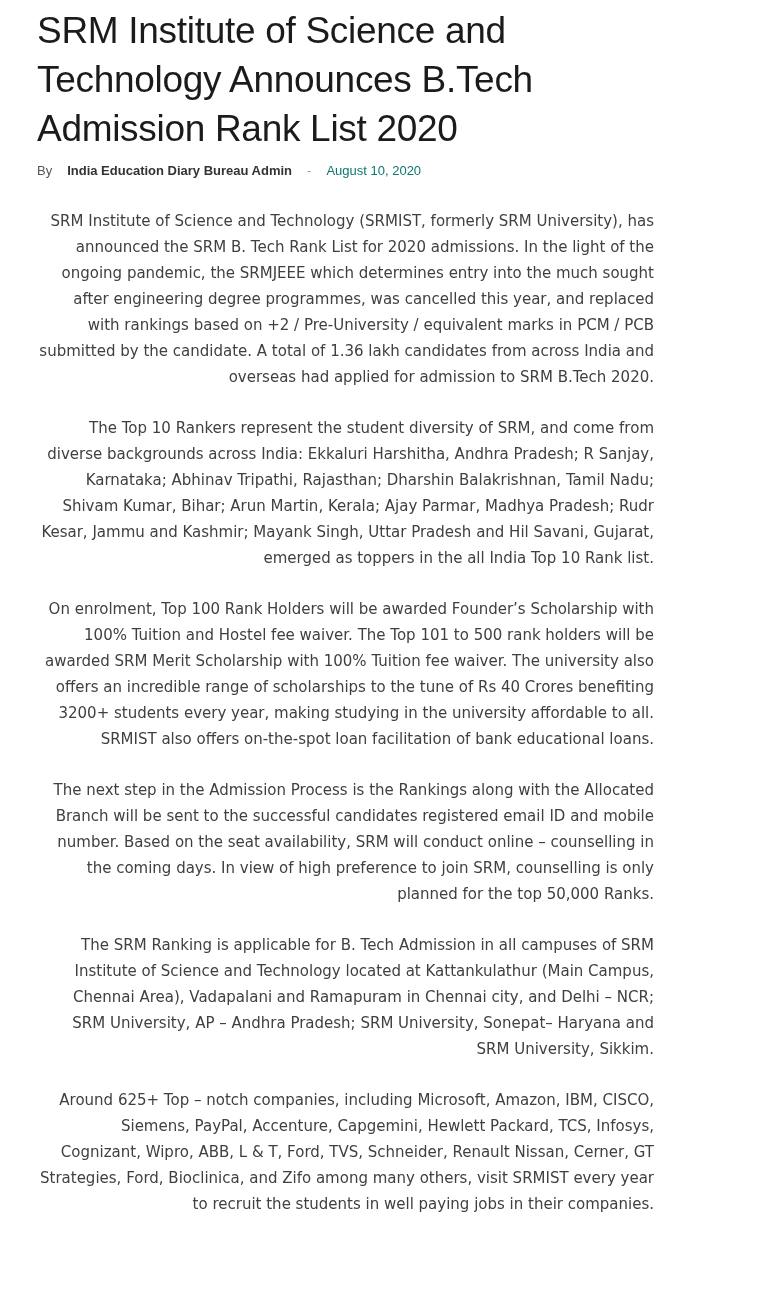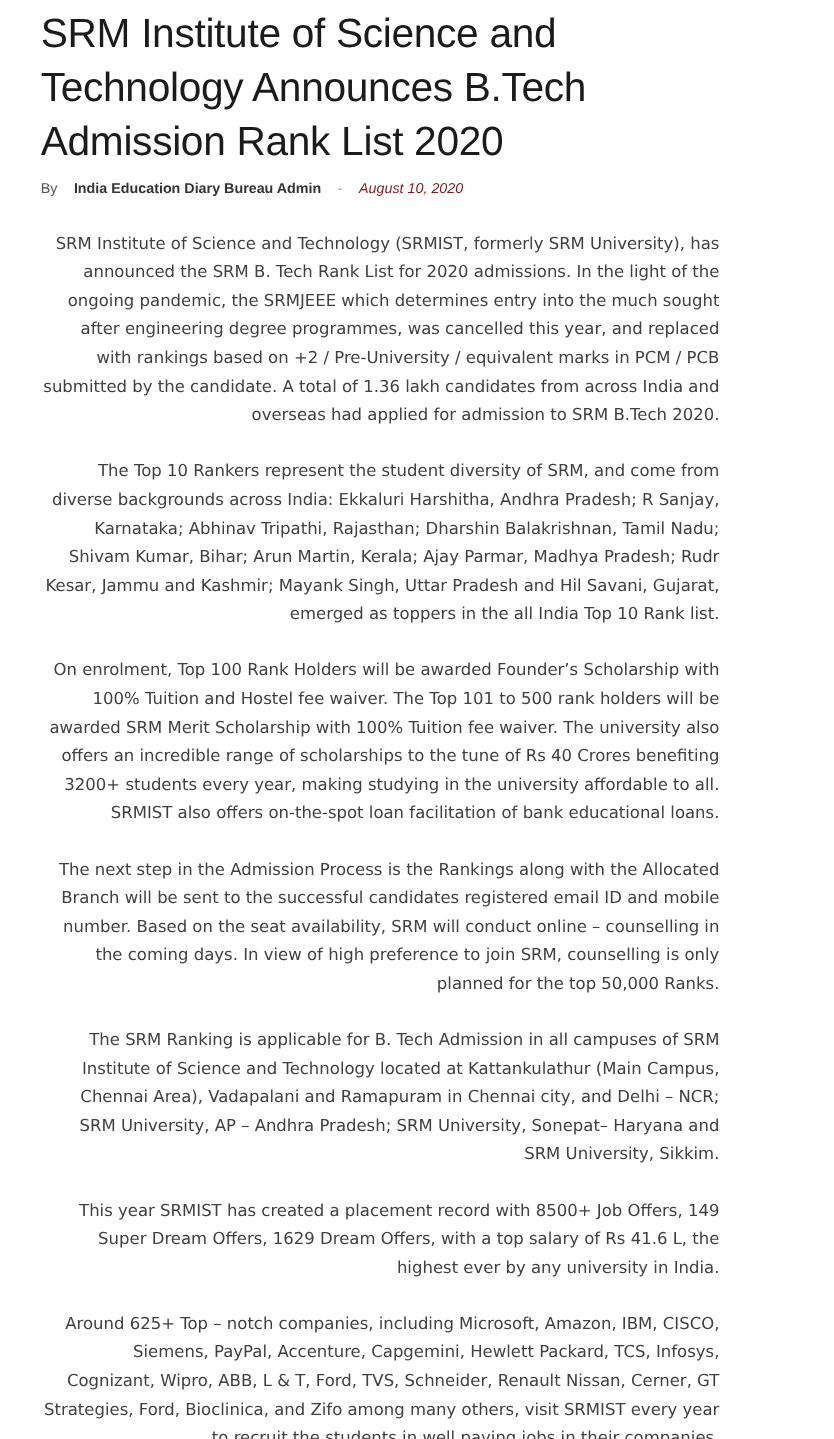--- a/index.html
+++ b/index.html
@@ -35,22 +35,21 @@
   .byline .byline-author {
     font-weight: 700;
     color: #333333;
     text-decoration: none;
     cursor: pointer;
   }
   .byline .byline-sep {
     color: #999999;
   }
   .byline .byline-date {
-    color: #7f1d1d;
-    font-style: italic;
+    color: #0f766e;
   }
   .article-body p {
     font-family: "DejaVu Sans", sans-serif;
     font-size: 15px;
     line-height: 26px;
     color: #404040;
     text-align: right;
     max-width: 695px;
     margin: 0 0 25px 0;
   }
@@ -72,18 +71,17 @@
       <span class="byline-sep">-</span>
       <span class="byline-date">August 10, 2020</span>
     </div>
 
     <div class="article-body">
       <p>SRM Institute of Science and Technology (SRMIST, formerly SRM University), has announced the SRM B. Tech Rank List for 2020 admissions. In the light of the ongoing pandemic, the SRMJEEE which determines entry into the much sought after engineering degree programmes, was cancelled this year, and replaced with rankings based on +2 / Pre-University / equivalent marks in PCM / PCB submitted by the candidate. A total of 1.36 lakh candidates from across India and overseas had applied for admission to SRM B.Tech 2020.</p>
       <p>The Top 10 Rankers represent the student diversity of SRM, and come from diverse backgrounds across India: Ekkaluri Harshitha, Andhra Pradesh; R Sanjay, Karnataka; Abhinav Tripathi, Rajasthan; Dharshin Balakrishnan, Tamil Nadu; Shivam Kumar, Bihar; Arun Martin, Kerala; Ajay Parmar, Madhya Pradesh; Rudr Kesar, Jammu and Kashmir; Mayank Singh, Uttar Pradesh and Hil Savani, Gujarat, emerged as toppers in the all India Top 10 Rank list.</p>
       <p>On enrolment, Top 100 Rank Holders will be awarded Founder’s Scholarship with 100% Tuition and Hostel fee waiver. The Top 101 to 500 rank holders will be awarded SRM Merit Scholarship with 100% Tuition fee waiver. The university also offers an incredible range of scholarships to the tune of Rs 40 Crores benefiting 3200+ students every year, making studying in the university affordable to all. SRMIST also offers on-the-spot loan facilitation of bank educational loans.</p>
       <p>The next step in the Admission Process is the Rankings along with the Allocated Branch will be sent to the successful candidates registered email ID and mobile number. Based on the seat availability, SRM will conduct online – counselling in the coming days. In view of high preference to join SRM, counselling is only planned for the top 50,000 Ranks.</p>
       <p>The SRM Ranking is applicable for B. Tech Admission in all campuses of SRM Institute of Science and Technology located at Kattankulathur (Main Campus, Chennai Area), Vadapalani and Ramapuram in Chennai city, and Delhi – NCR; SRM University, AP – Andhra Pradesh; SRM University, Sonepat– Haryana and SRM University, Sikkim.</p>
-      <p>This year SRMIST has created a placement record with 8500+ Job Offers, 149 Super Dream Offers, 1629 Dream Offers, with a top salary of Rs 41.6 L, the highest ever by any university in India.</p>
       <p>Around 625+ Top – notch companies, including Microsoft, Amazon, IBM, CISCO, Siemens, PayPal, Accenture, Capgemini, Hewlett Packard, TCS, Infosys, Cognizant, Wipro, ABB, L &amp; T, Ford, TVS, Schneider, Renault Nissan, Cerner, GT Strategies, Ford, Bioclinica, and Zifo among many others, visit SRMIST every year to recruit the students in well paying jobs in their companies.</p>
     </div>
 
   </article>
 </div>
 
 </body></html>

